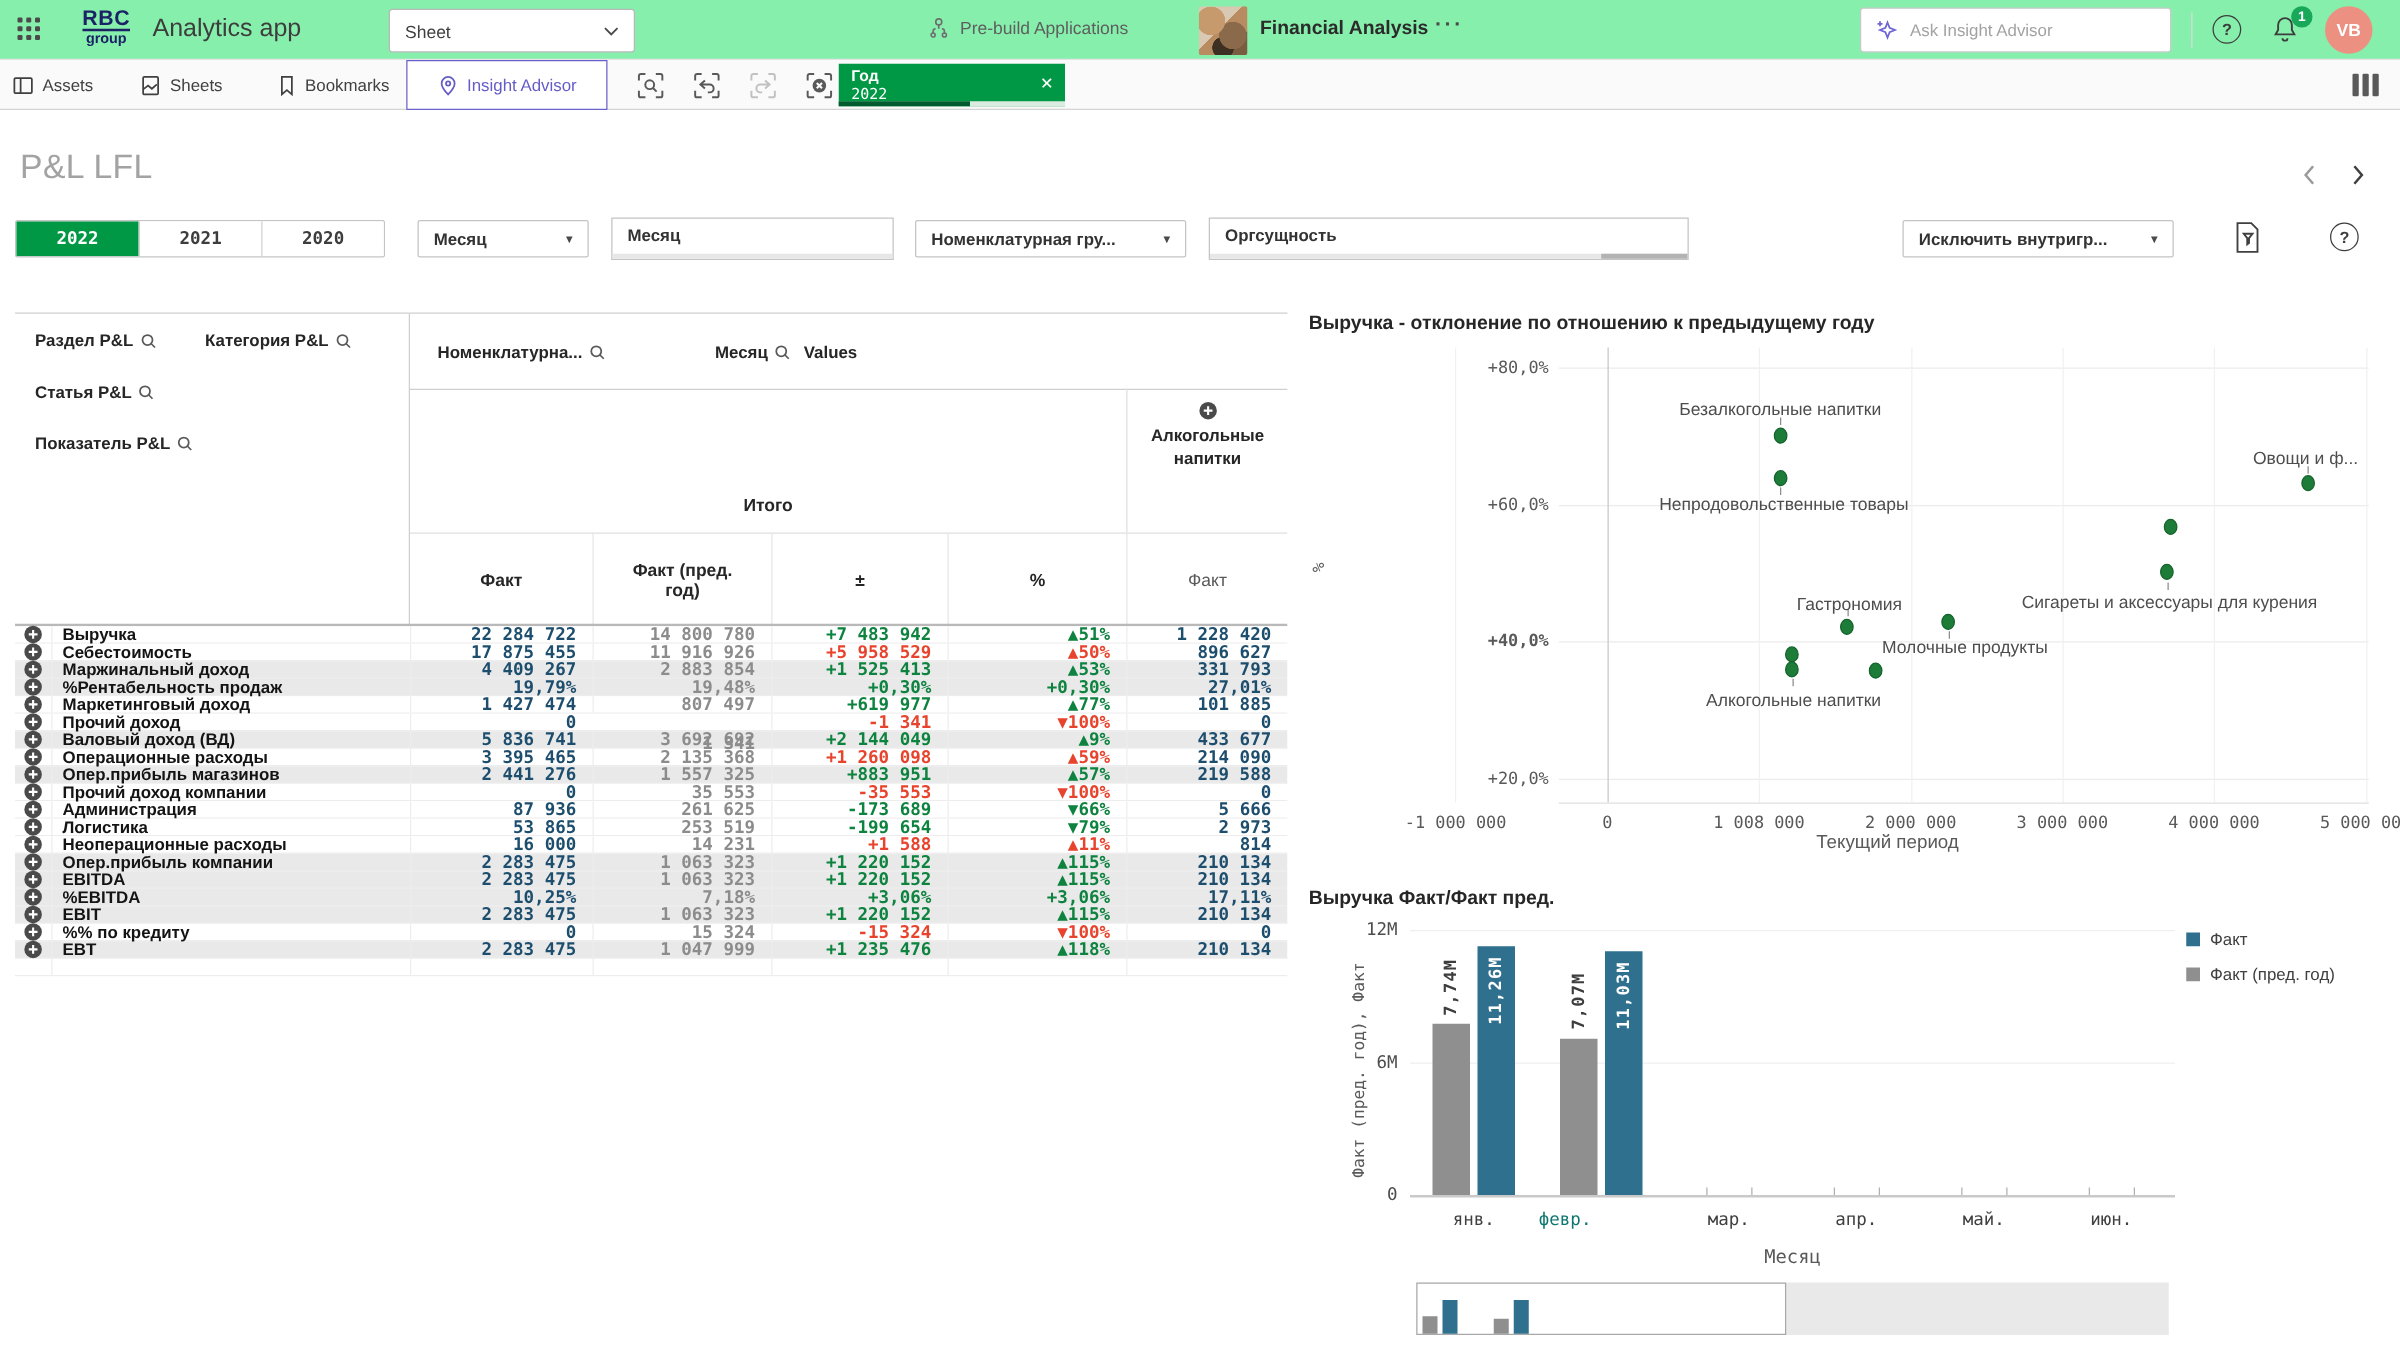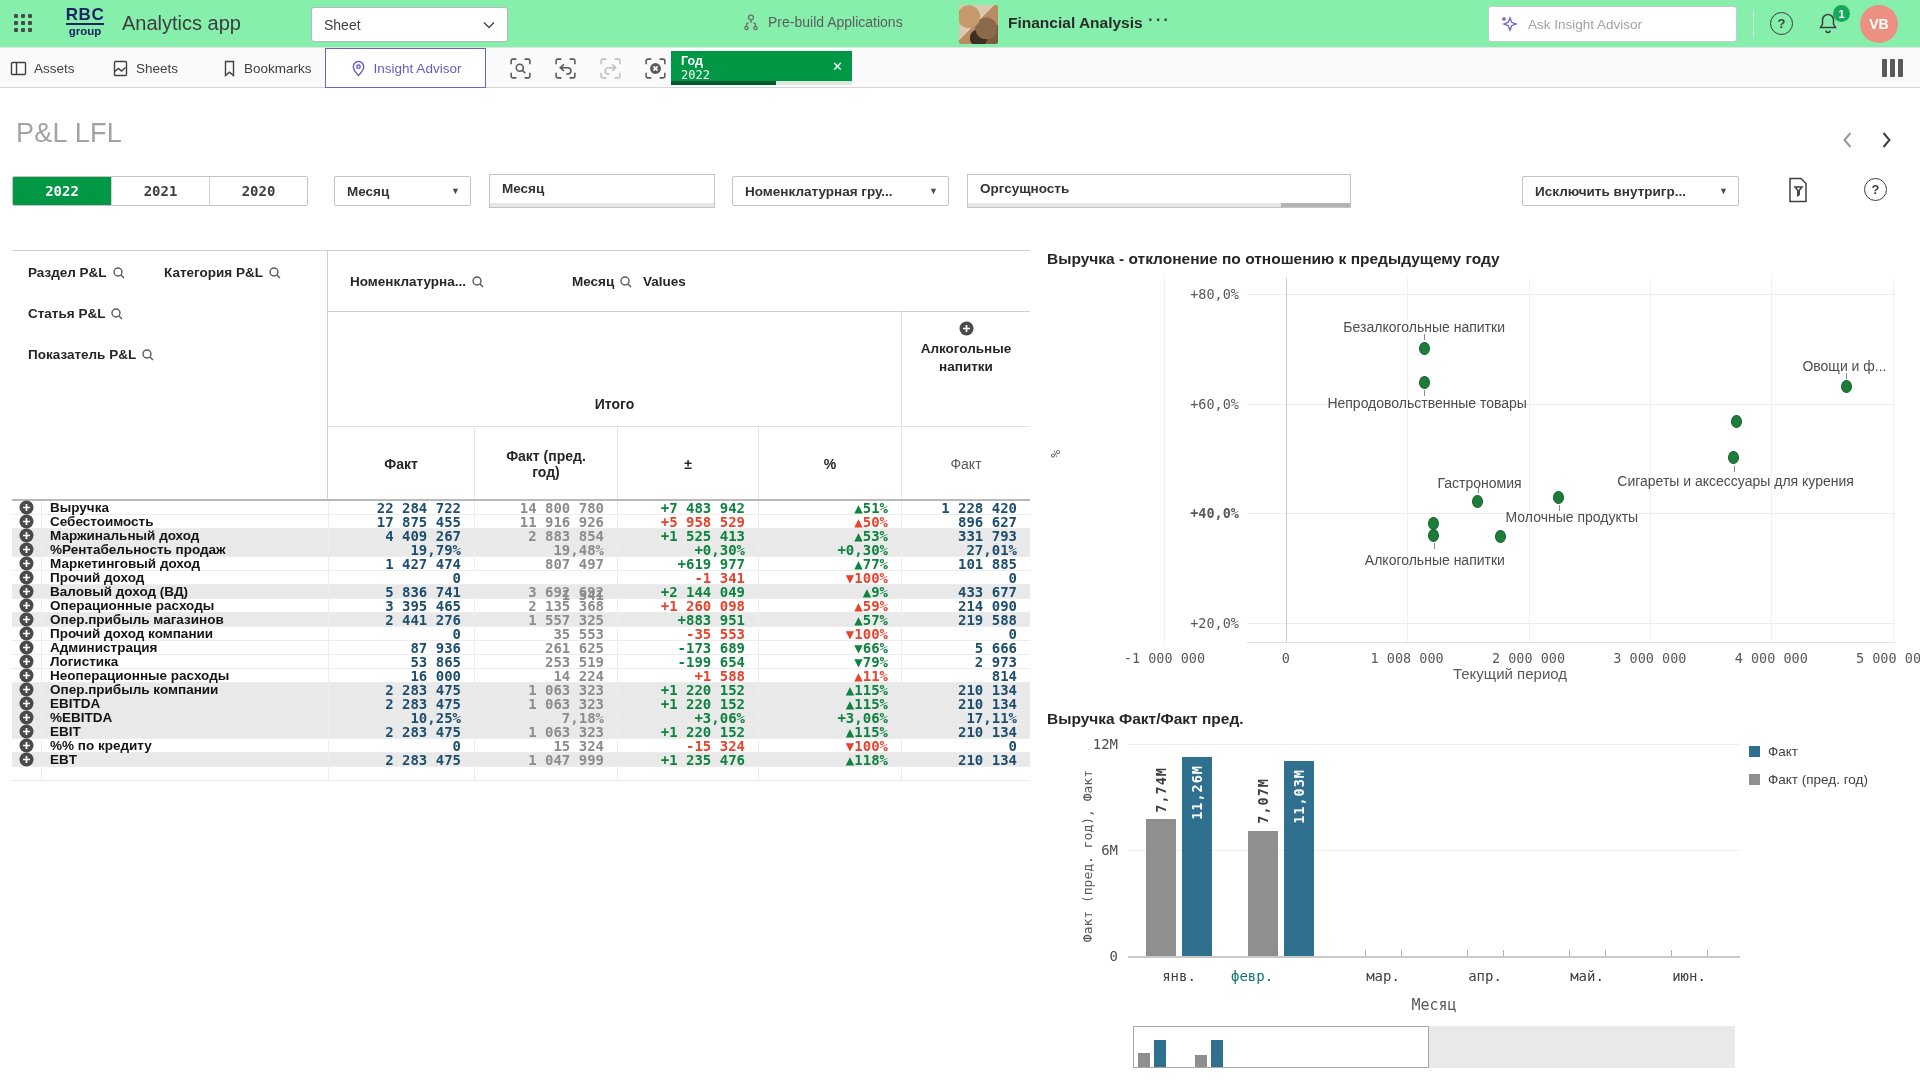--- a/index.html
+++ b/index.html
@@ -589,21 +589,21 @@
         <div class="pc lab" style="width: 316px;">
           <span class="plusw">
             <svg width="15" height="15" viewBox="0 0 15 15">
               <circle cx="7.5" cy="7.5" r="7" fill="#4a4a4a"></circle>
               <path d="M7.5 4 v7 M4 7.5 h7" stroke="#fff" stroke-width="1.7"></path>
             </svg>
           </span>
           <span class="ltxt">Неоперационные расходы</span>
         </div>
         <div class="pc n-fact" style="width: 146px;">16 000</div>
-        <div class="pc n-prev" style="width: 143px;">14 224</div>
+        <div class="pc n-prev" style="width: 143px;">14 231</div>
         <div class="pc neg" style="width: 141px;">+1 588</div>
         <div class="pc neg" style="width: 143px;">▲11%</div>
         <div class="pc n-fact" style="width: 129px;">814</div>
       </div>
       <div class="prow shade">
         <div class="pc lab" style="width: 316px;">
           <span class="plusw">
             <svg width="15" height="15" viewBox="0 0 15 15">
               <circle cx="7.5" cy="7.5" r="7" fill="#4a4a4a"></circle>
               <path d="M7.5 4 v7 M4 7.5 h7" stroke="#fff" stroke-width="1.7"></path>

